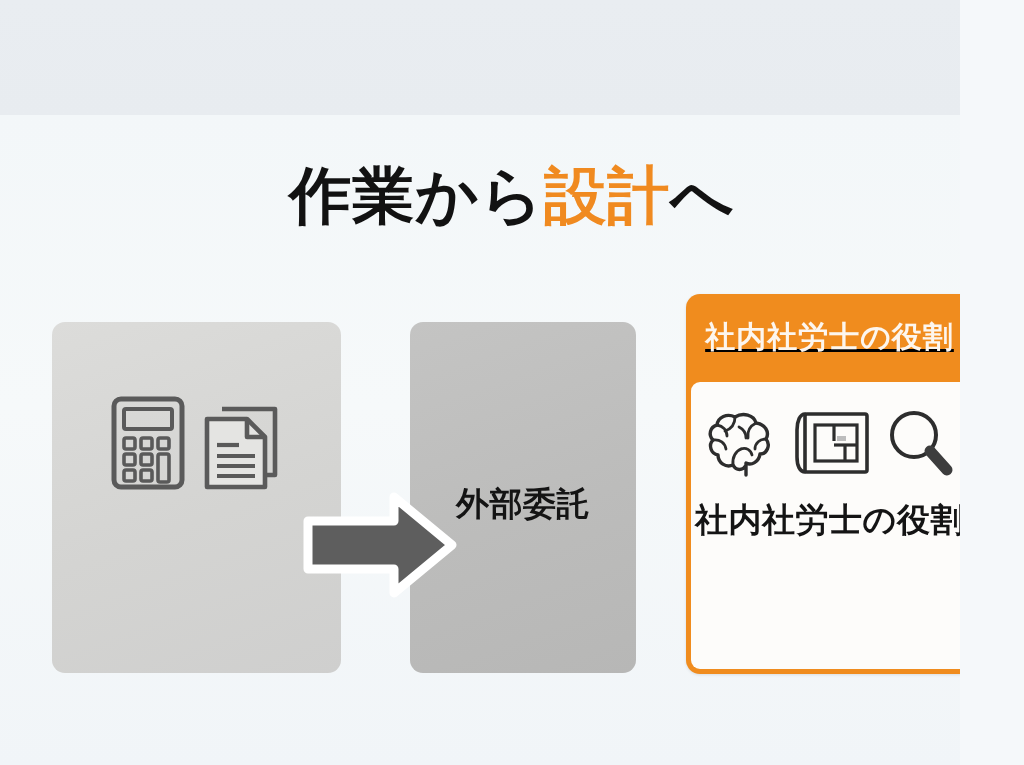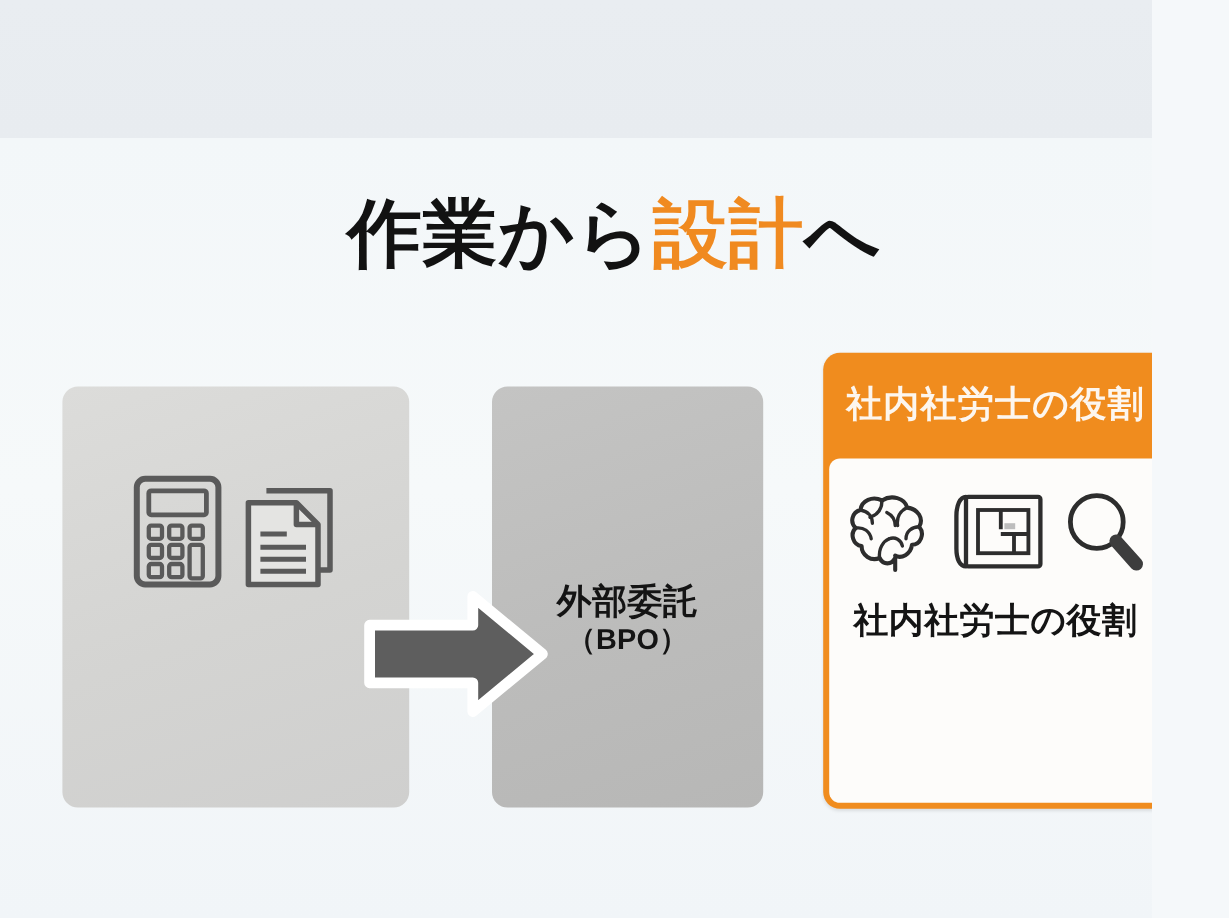--- a/index.html
+++ b/index.html
@@ -52,20 +52,21 @@
     color: #121212;
     white-space: nowrap;
   }
   .title .accent { color: #F08A20; }
 
   
   .card {
     position: absolute;
     box-sizing: border-box;
     border-radius: 13px;
+    text-decoration: underline;
   }
 
   #card-routine {
     left: 52px;
     top: 322px;
     width: 289px;
     height: 351px;
     background: linear-gradient(160deg, #dcdcda 0%, #d4d4d2 55%, #cfcfce 100%);
   }
   #card-bpo {
@@ -134,21 +135,21 @@
   .card-label {
     position: absolute;
     left: 0;
     width: 100%;
     text-align: center;
     color: #141414;
     font-weight: 700;
     white-space: nowrap;
   }
   .label-main {
-    font-size: 29px;
+    font-size: 33px;
     line-height: 1.18;
     letter-spacing: 0.5px;
   }
   .label-sub {
     font-size: 24px;
     line-height: 1.22;
     letter-spacing: 0.2px;
   }
   #label-routine { top: 525px; }
   #label-bpo { top: 485px; }
@@ -214,21 +215,20 @@
       </span>
 
     </div>
   </div>
 
 
   <div class="card" id="card-bpo"></div>
 
   <div class="card-label" id="label-bpo" style="left:410px;width:226px;">
     <div class="label-main">外部委託</div>
-    <div class="label-sub">（BPO）</div>
   </div>
 
   <div id="flow-arrow">
     <svg width="156" height="112" viewBox="0 0 156 112">
       <path d="M6 32 H92 V8 L150 56 L92 104 V80 H6 Z" fill="#5E5E5E" stroke="#ffffff" stroke-width="9" stroke-linejoin="round"></path>
     </svg>
   </div>
 
   <div class="card" id="card-role">
 

